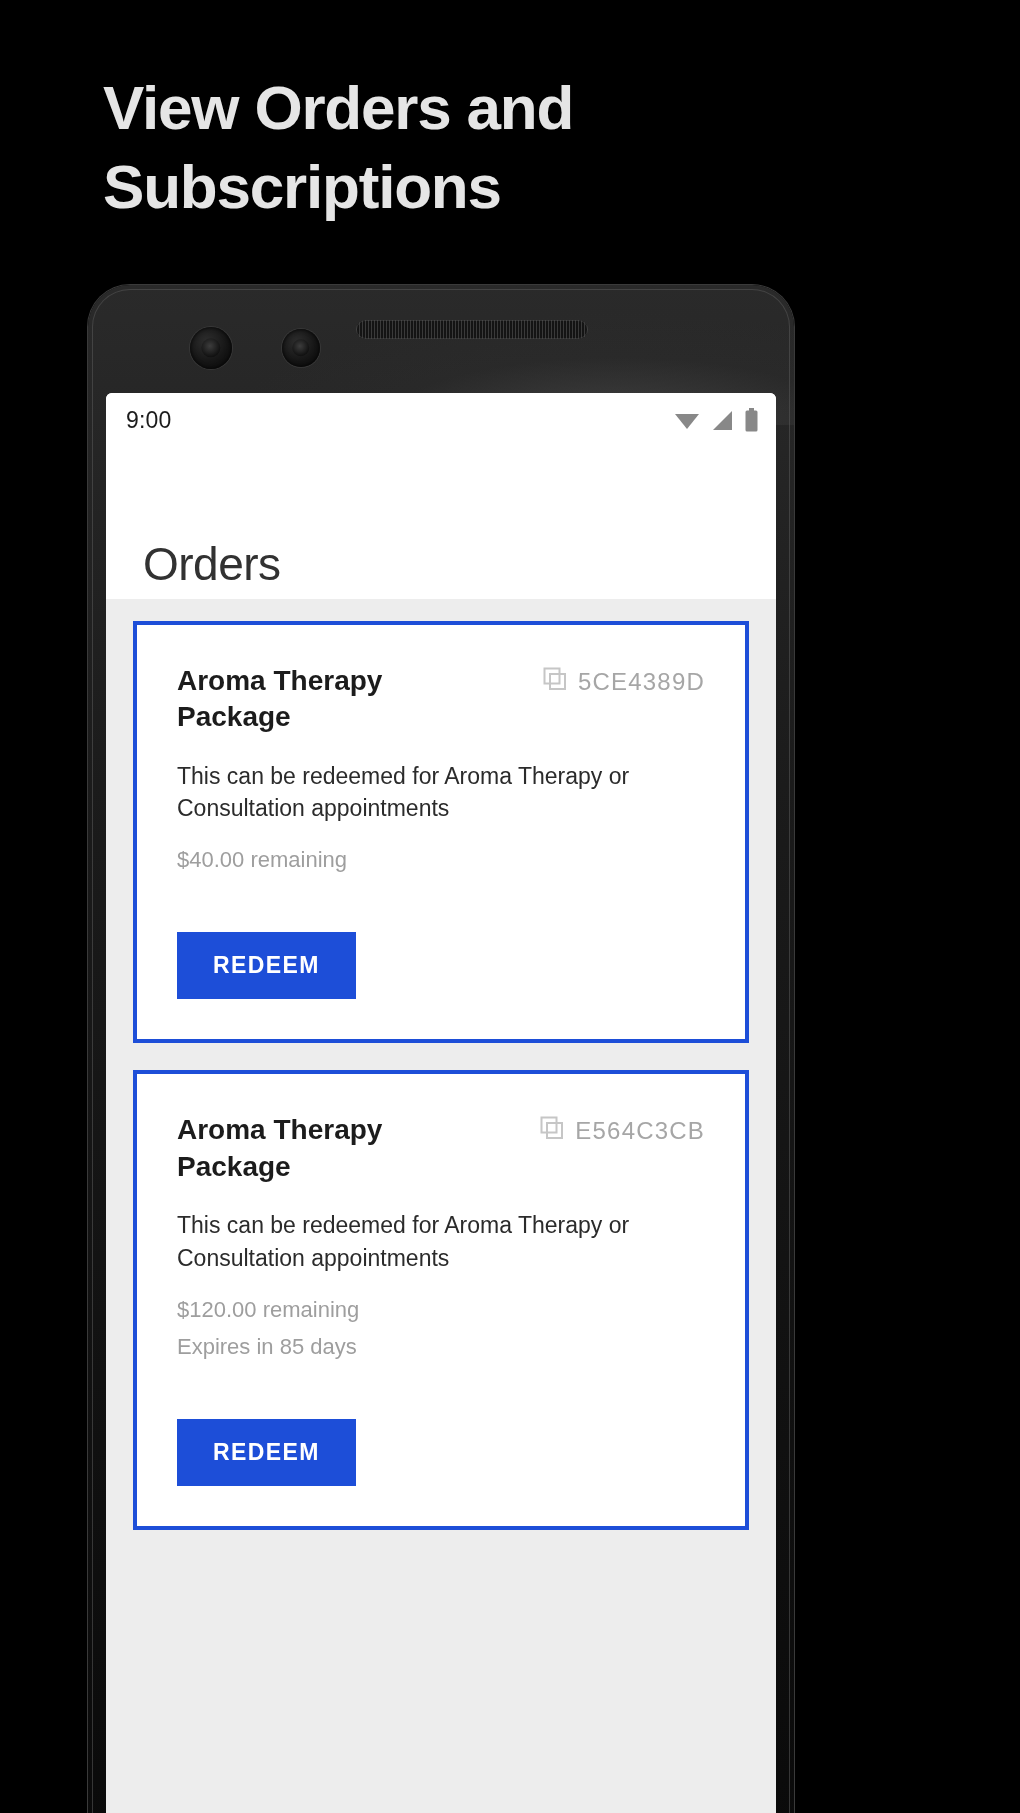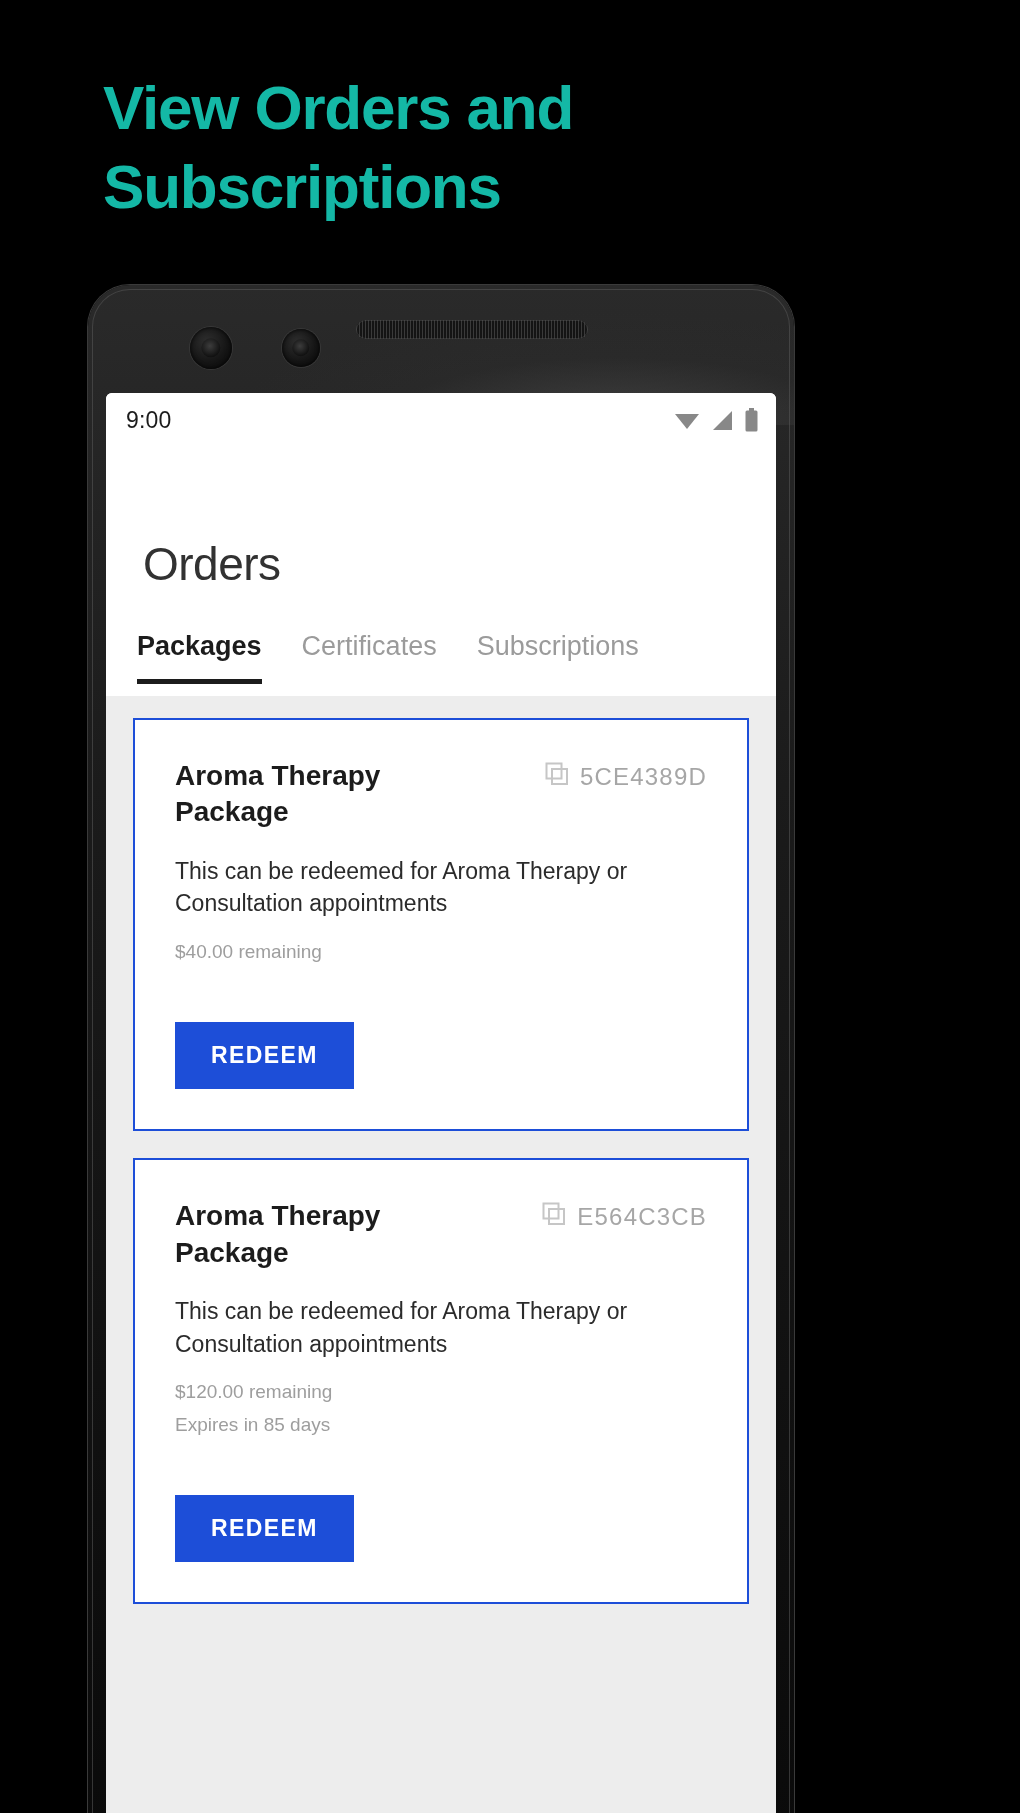--- a/index.html
+++ b/index.html
@@ -19,21 +19,21 @@
     background: #000000;
     overflow: hidden;
   }
 
   
   .headline {
     position: absolute;
     left: 103px;
     top: 68px;
     width: 700px;
-    color: #14b8a6;
+    color: #e5e5e5;
     font-size: 62px;
     font-weight: bold;
     line-height: 1.28;
     letter-spacing: -1.2px;
   }
 
   
   .phone {
     position: absolute;
     left: 88px;
@@ -184,21 +184,21 @@
 
   .tab-spacer { height: 12px; background: #ffffff; }
 
   .list {
     background: #ededed;
     padding: 22px 27px 0 27px;
   }
 
   .card {
     background: #ffffff;
-    border: 2px solid #1d4ed8;
+    border: 4px solid #1d4ed8;
     margin-bottom: 27px;
     padding: 38px 40px 40px 40px;
   }
 
   .card-head {
     display: flex;
     justify-content: space-between;
     align-items: flex-start;
     gap: 18px;
   }
@@ -224,21 +224,21 @@
 
   .card-desc {
     margin-top: 24px;
     font-size: 23px;
     color: #2b2b2b;
     line-height: 1.42;
   }
 
   .card-meta {
     margin-top: 16px;
-    font-size: 19px;
+    font-size: 22px;
     color: #9e9e9e;
     line-height: 1.7;
   }
 
   .redeem {
     margin-top: 54px;
     display: inline-block;
     background: #1d4ed8;
     color: #ffffff;
     font-size: 23px;
@@ -291,25 +291,20 @@
             </svg>
           </span>
         </div>
       </div>
 
       <div class="app-body">
 
         <div class="appbar">
           <div class="page-title">Orders</div>
 
-          <div class="tabs">
-            <div class="tab active">Packages</div>
-            <div class="tab">Certificates</div>
-            <div class="tab">Subscriptions</div>
-          </div>
         </div>
         <div class="tab-spacer"></div>
 
         <div class="list">
 
           <div class="card">
             <div class="card-head">
               <div class="card-title">Aroma Therapy Package</div>
               <div class="card-code">
                 <span>

